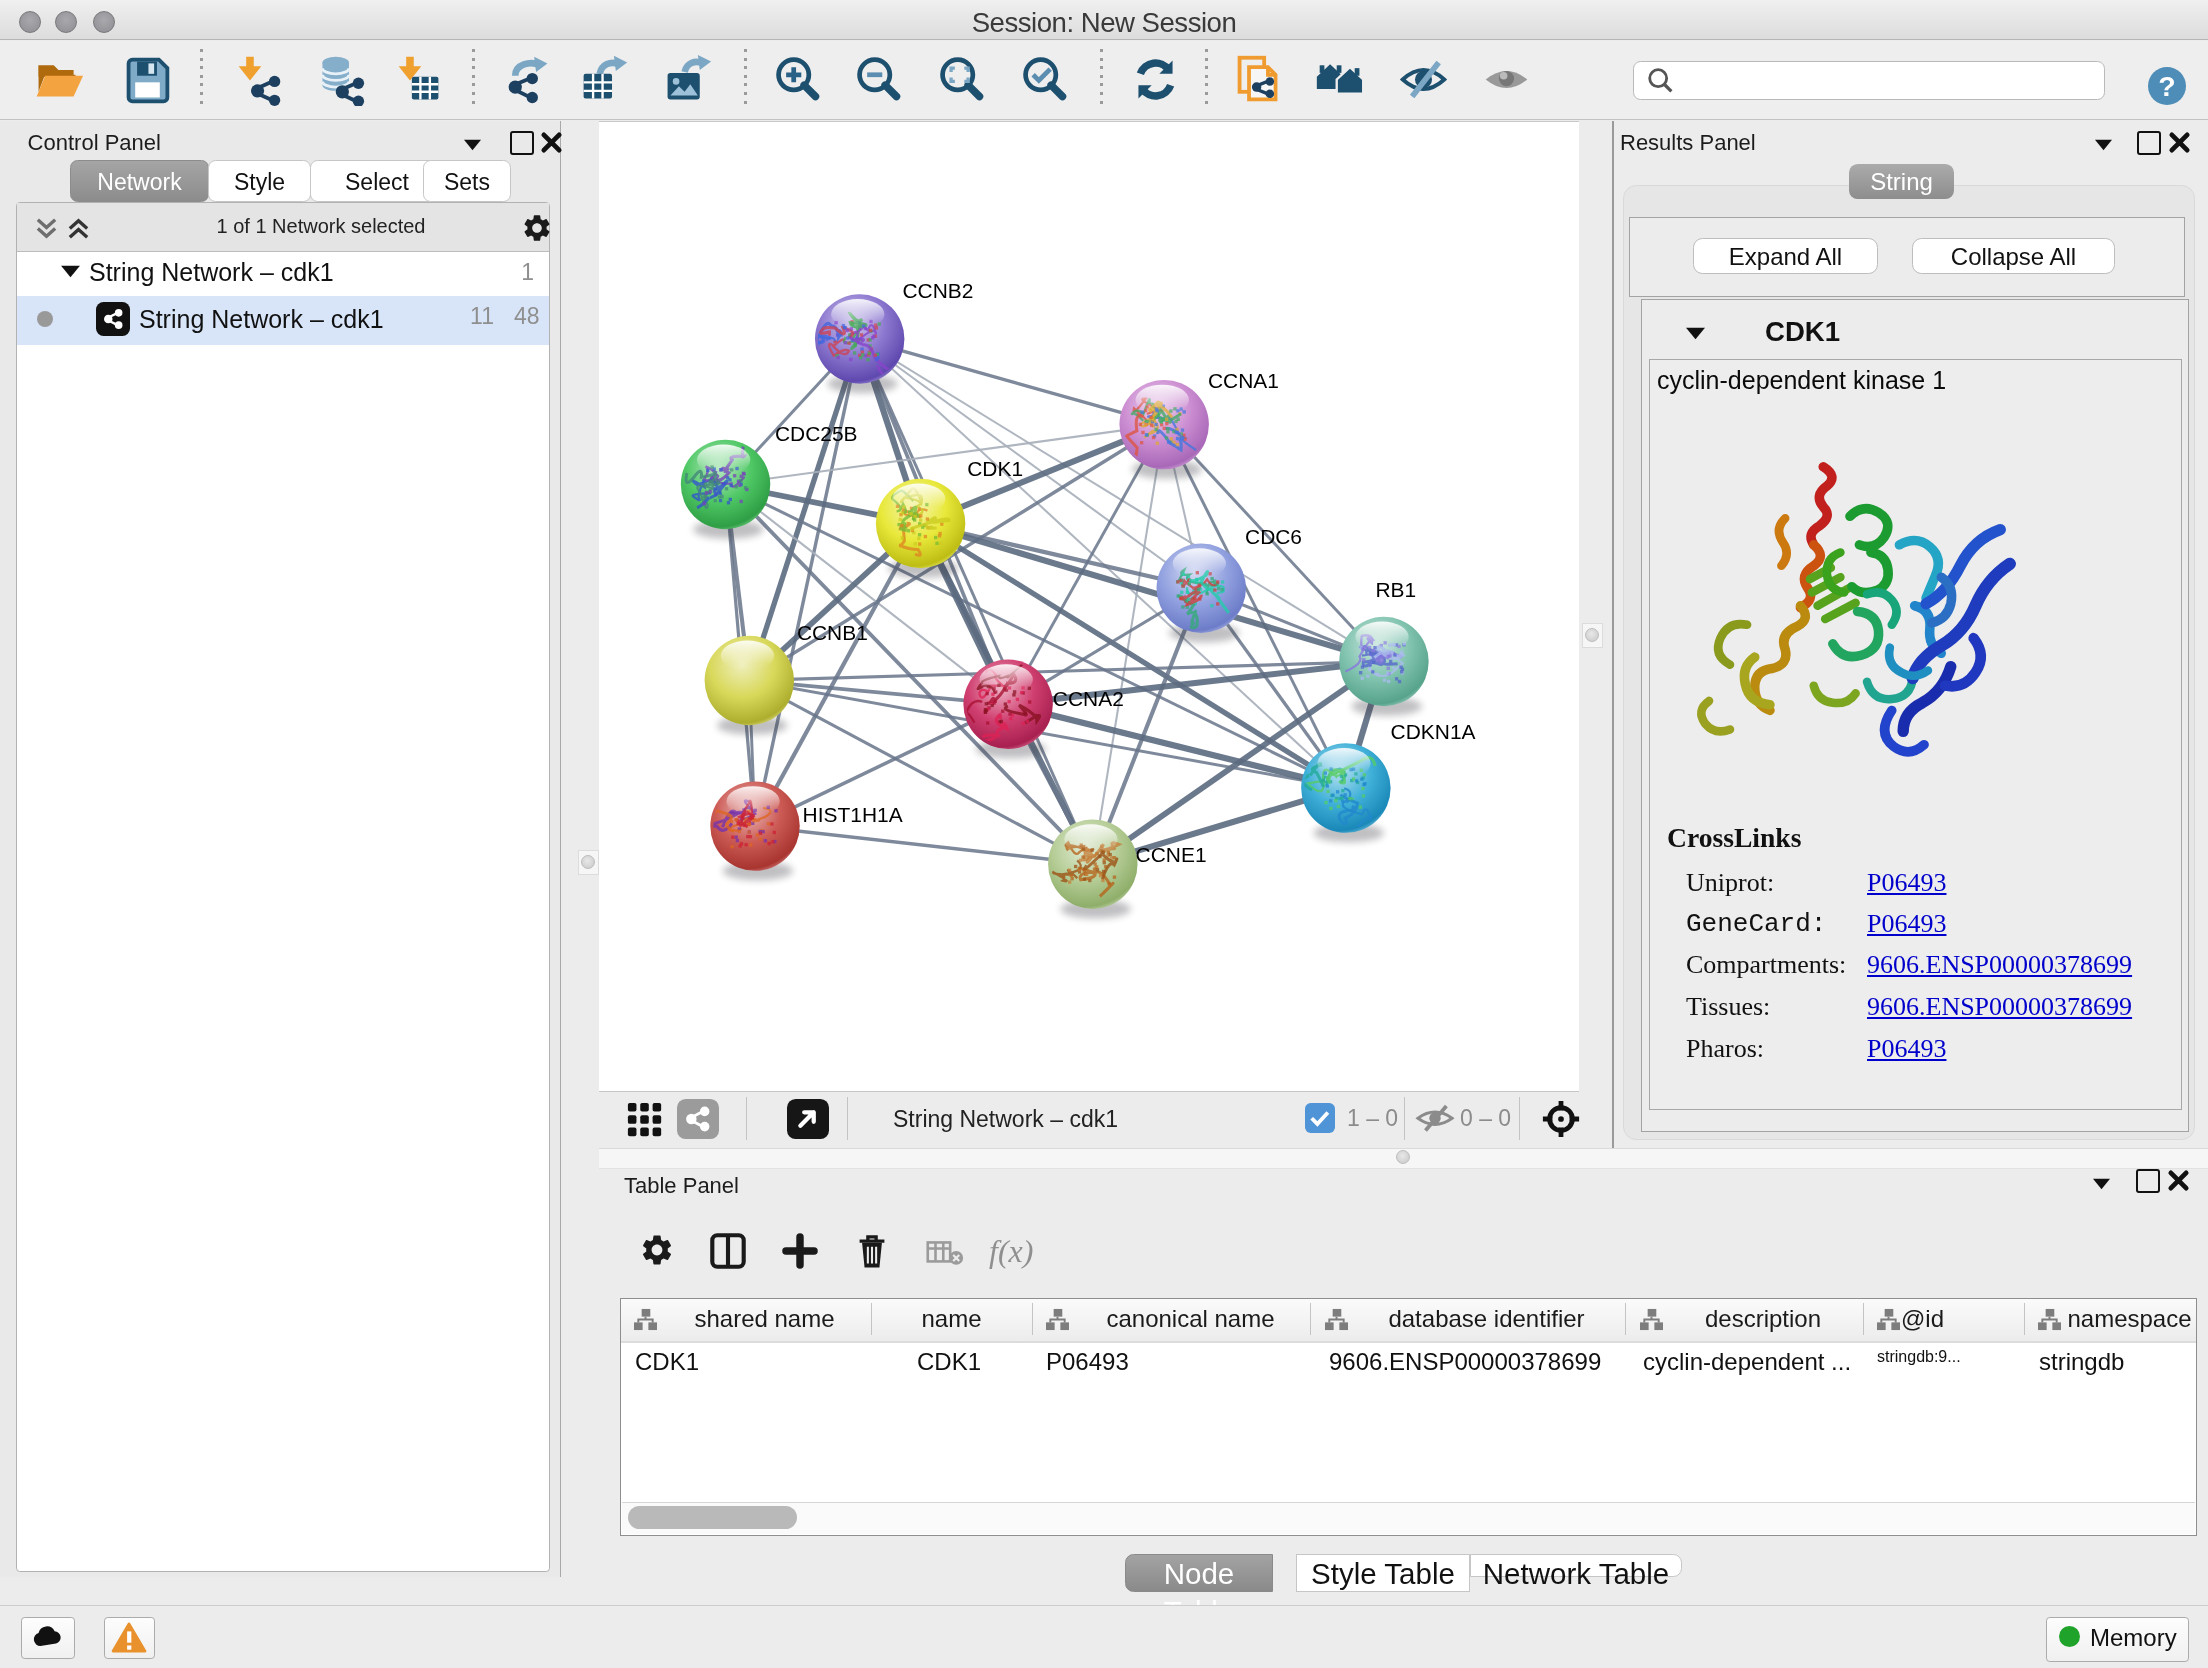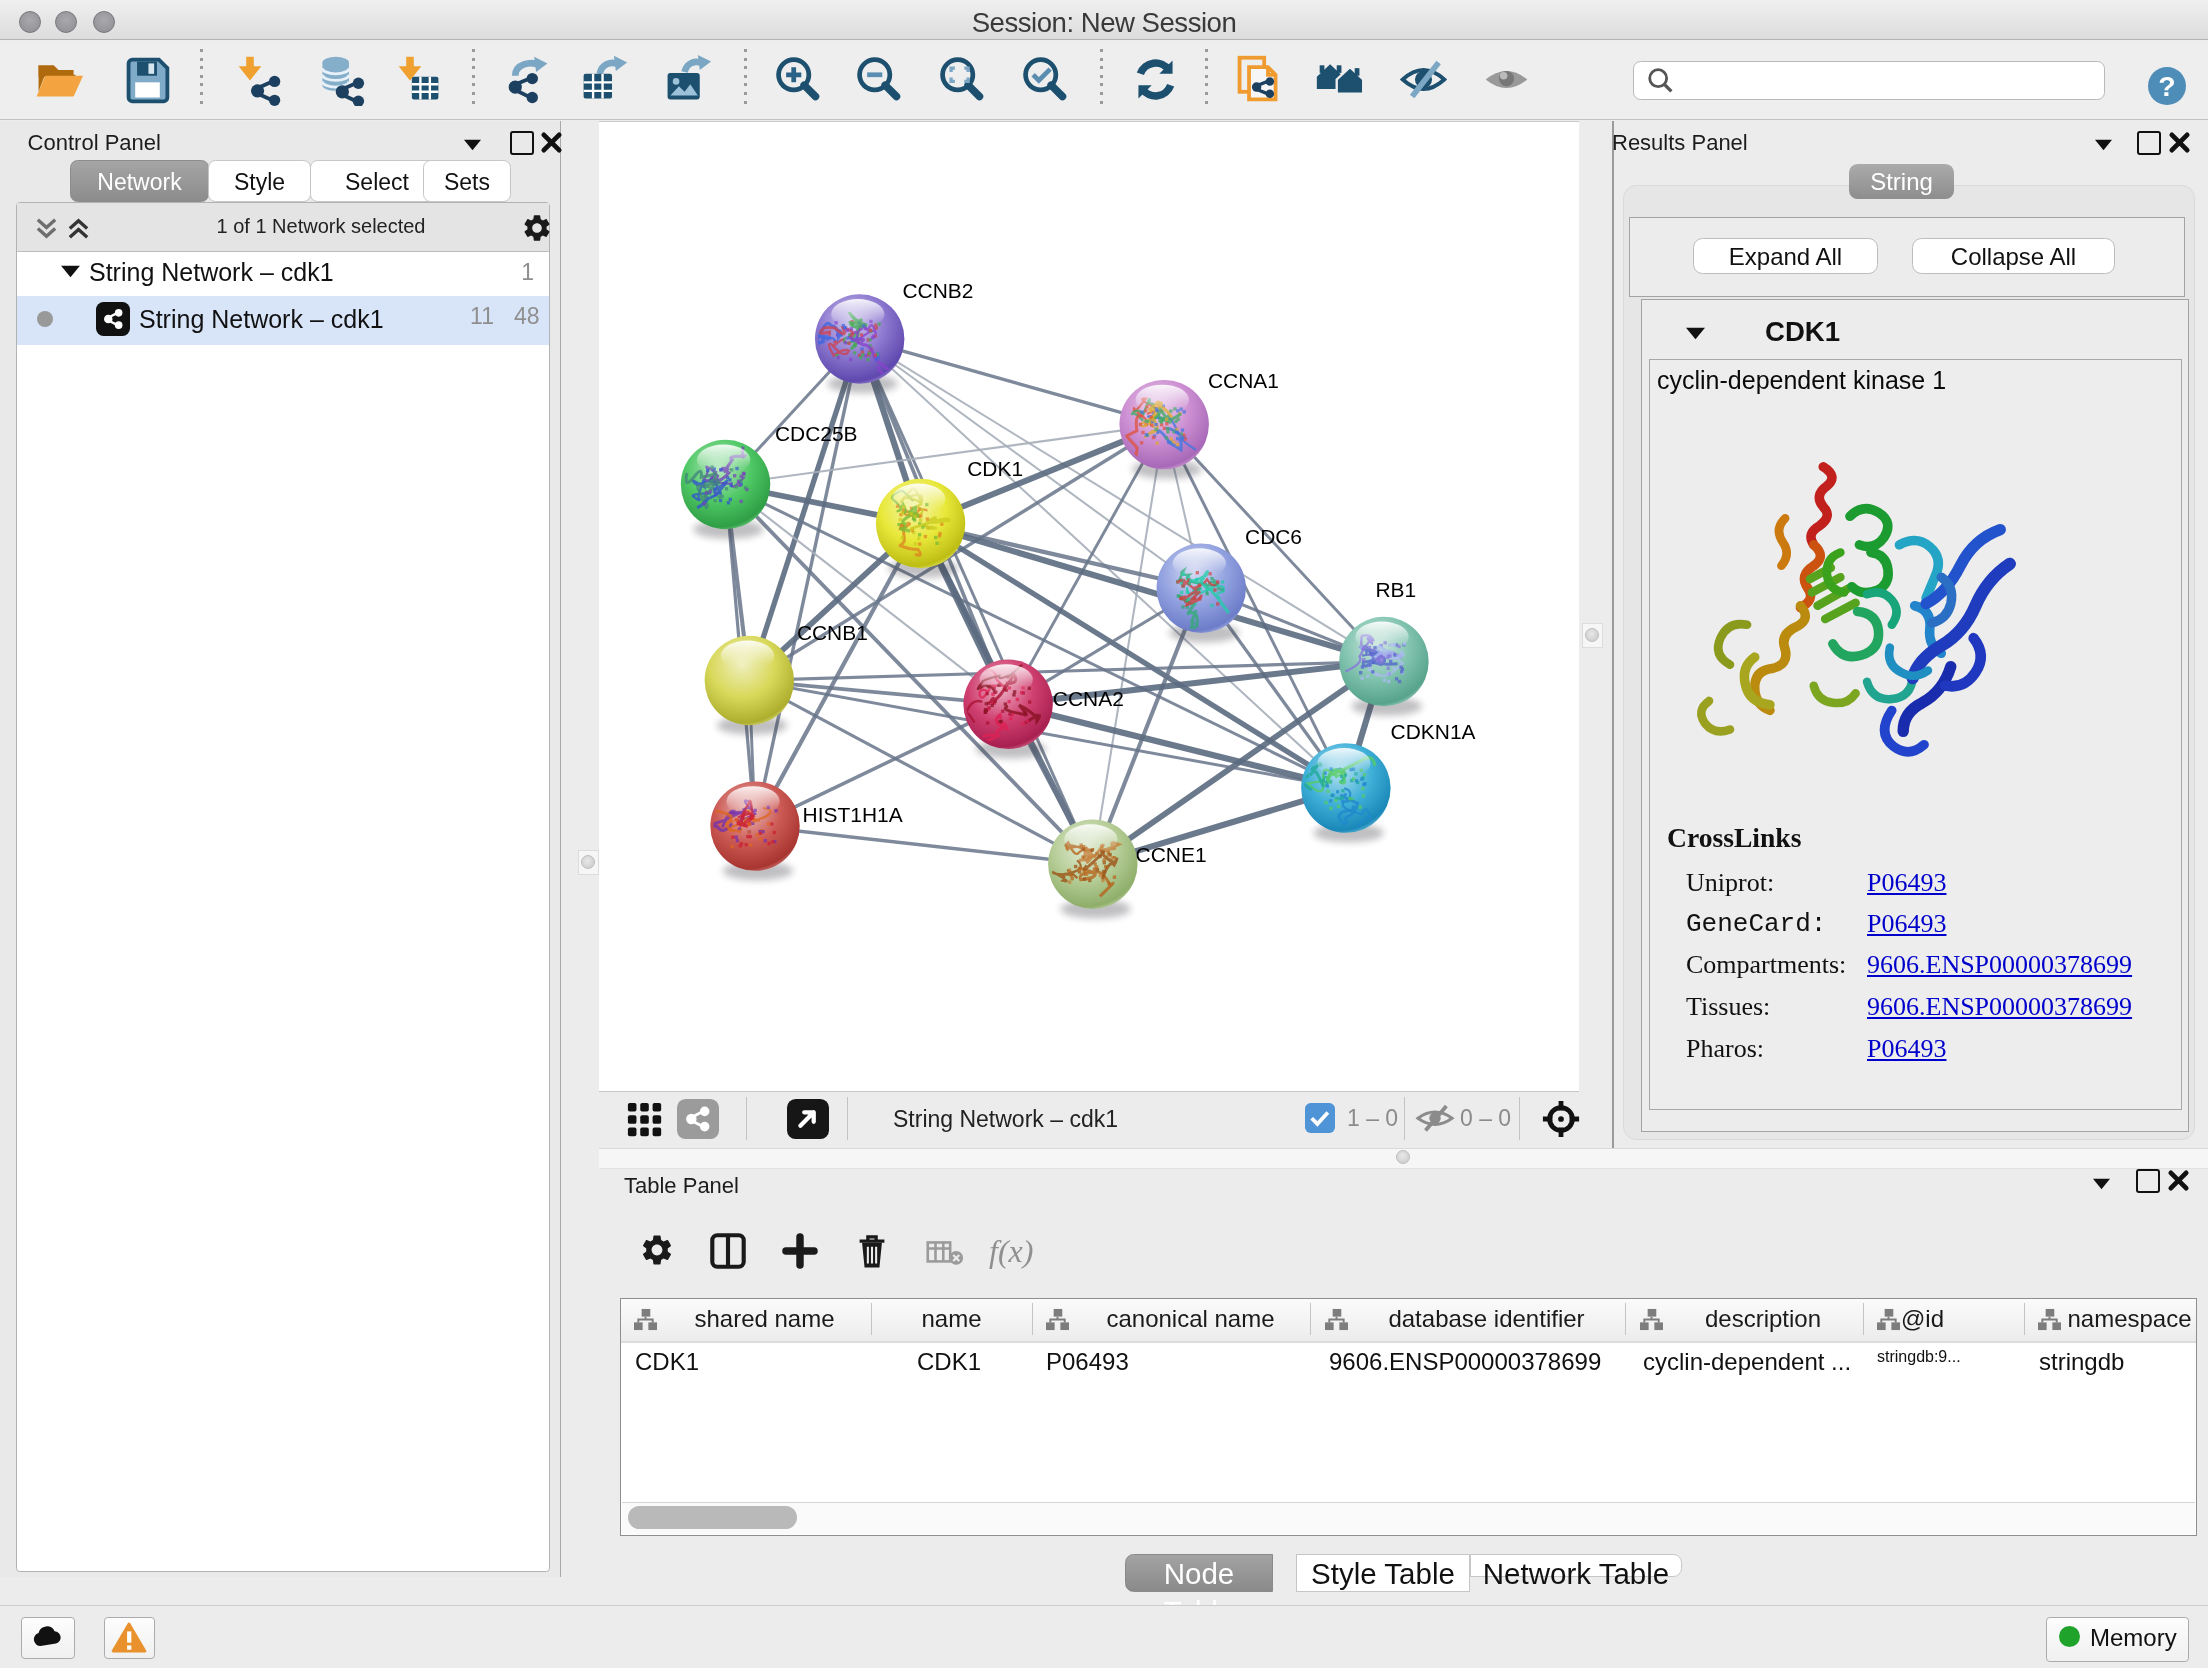--- a/index.html
+++ b/index.html
@@ -1051,21 +1051,21 @@
     <div class="abs" style="left:861px;top:13.3px;font-size:23px;color:#8b8b8b;">0 – 0</div>
     <div class="ntd" style="left:920px;"></div>
     <svg class="abs" style="left:942px;top:6.7px" width="40" height="40" viewBox="0 0 42 42">
         <circle cx="21" cy="21" r="12" fill="none" stroke="#111" stroke-width="5"></circle>
         <path d="M21 2 v10 M21 30 v10 M2 21 h10 M30 21 h10" stroke="#111" stroke-width="5"></path>
         <circle cx="21" cy="21" r="3" fill="#111"></circle>
       </svg>
   </div>
   <div id="rpanel" class="abs">
       <div class="abs" style="left:32px;top:0;width:1.9px;height:1029px;background:#9a9a9a;"></div>
-    <div class="ptitle abs" style="left:32px;top:8.6px;">Results Panel</div>
+    <div class="ptitle abs" style="left:40px;top:8.6px;">Results Panel</div>
     <svg class="abs" style="left:512px;top:15px" width="23" height="17" viewBox="0 0 24 18">
         <path d="M3 4 h18 l-9 11 z" fill="#111"></path>
       </svg>
     <div class="abs" style="left:557px;top:9.5px;width:20px;height:20px;border:2.9px solid #111;border-radius:2.9px;"></div>
     <svg class="abs" style="left:588px;top:9.5px" width="23" height="23" viewBox="0 0 24 24">
         <path d="M4 4 L20 20 M20 4 L4 20" stroke="#111" stroke-width="5" stroke-linecap="round"></path>
       </svg>
     <div class="abs" style="left:269px;top:43px;width:105px;height:35px;z-index:5;background:linear-gradient(#ababab,#8d8d8d);border-radius:8.6px;color:#fff;font-size:24px;text-align:center;line-height:35px;">String</div>
     <div class="abs" style="left:43px;top:64px;width:570px;height:953px;background:#e6e6e6;border:1px solid #d9d9d9;border-radius:13.3px;"></div>
     <div class="abs" style="left:49px;top:96px;width:556px;height:80px;background:#ececec;border:1.9px solid #a3a3a3;box-sizing:border-box;"></div>

